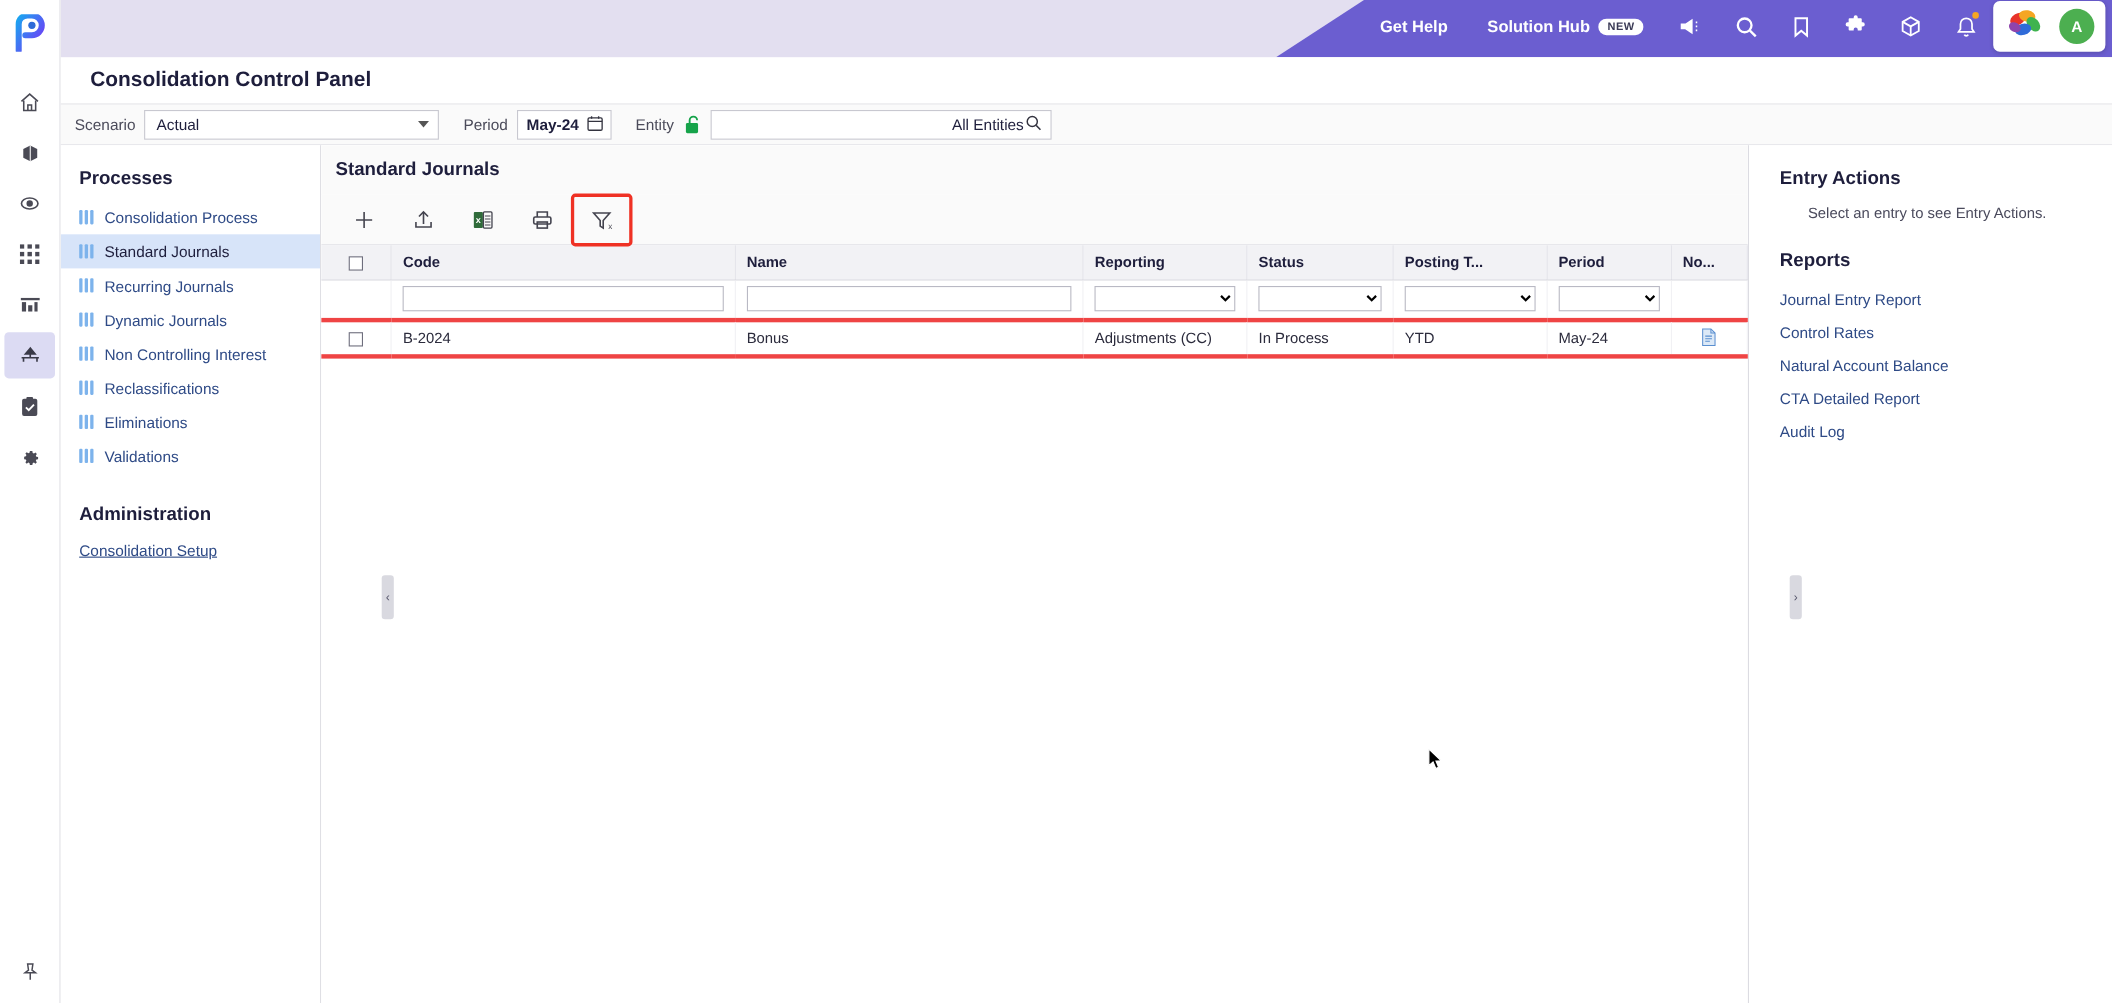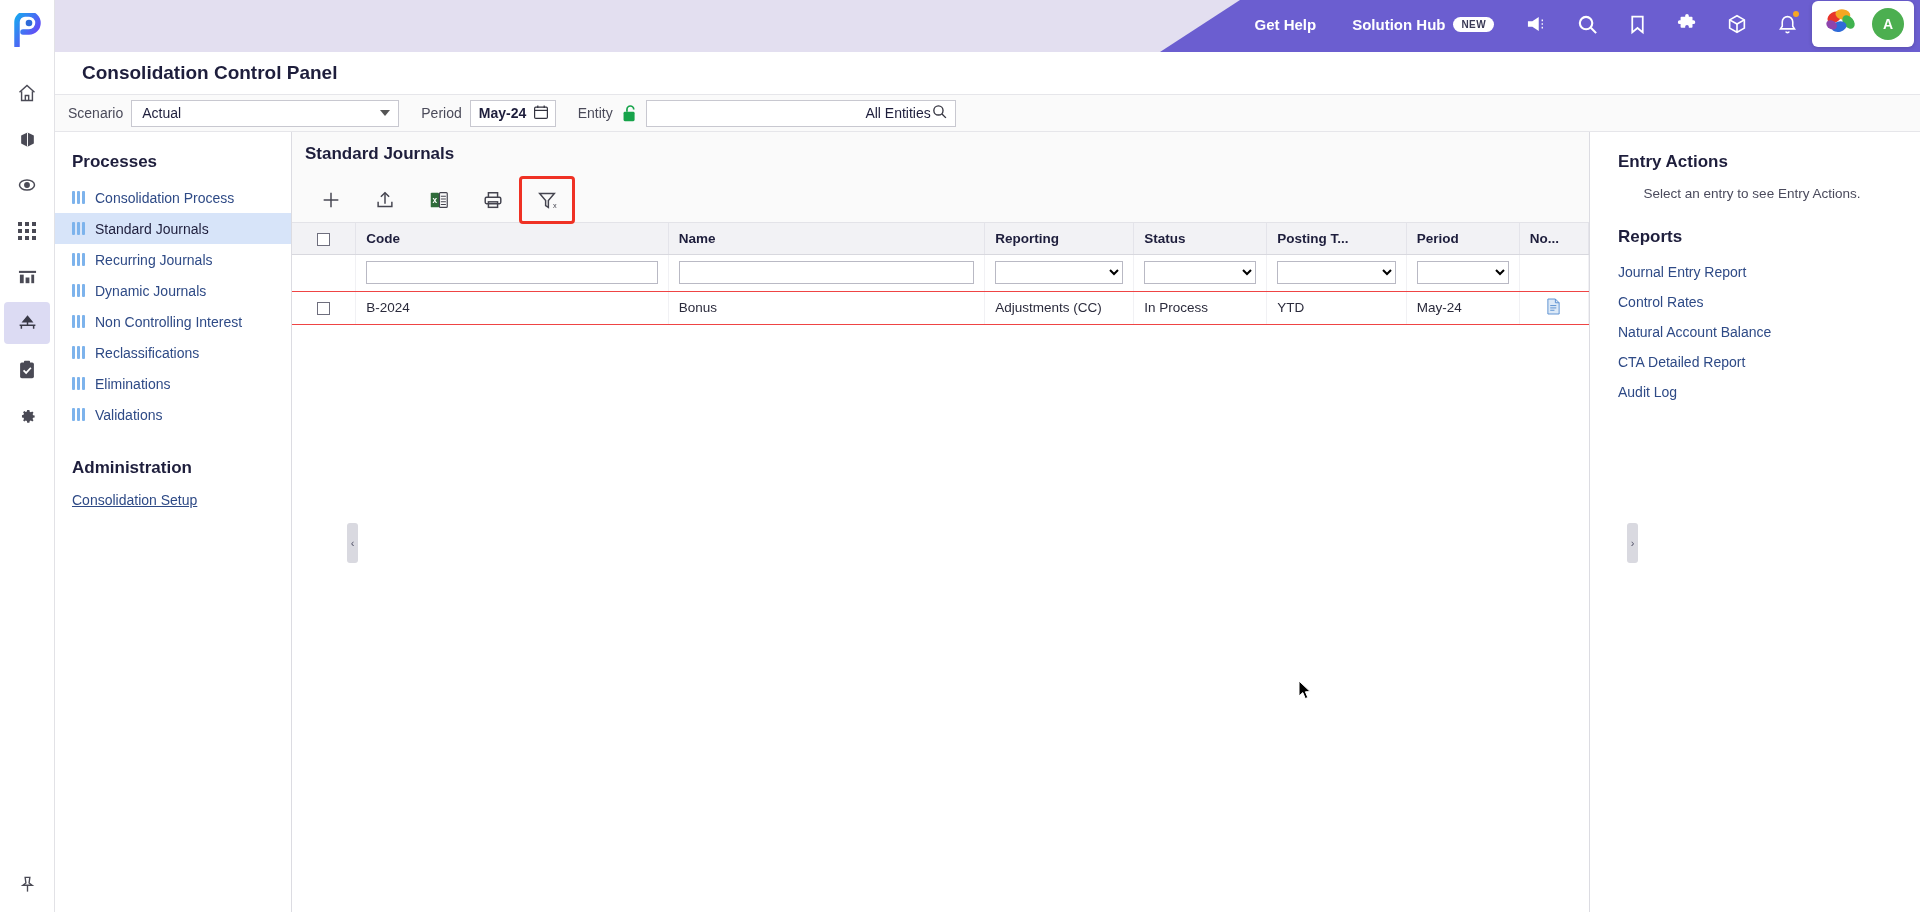--- a/index.html
+++ b/index.html
@@ -147,21 +147,21 @@
   .tbtn.highlight { outline: 3px solid #ef3124; outline-offset: -2px; border-radius:3px; }
 
   table.grid { width: 100%; border-collapse: collapse; table-layout: fixed; }
   table.grid th {
     background: #f2f2f5; font-size: 13.5px; font-weight: bold; color: #1e1e3c;
     text-align: left; height: 31px; padding: 0 10px;
     border-bottom: 1px solid #d8d8de; border-right: 1px solid #e4e4ea;
   }
   table.grid td {
     font-size: 13.5px; color: #2b2b3c; height: 33px; padding: 0 10px;
-    border-bottom: 1px solid #ef4444; border-right: 1px solid #f1f1f4;
+    border-bottom: 4px solid #ef4444; border-right: 1px solid #f1f1f4;
   }
   tr.filter-row td { height: 37px; background: #fff; }
   .fin { width: 100%; height: 23px; border: 1px solid #b9b9c4; background:#fff;
     font-size: 13px; padding: 0 4px; font-family: "Liberation Sans", sans-serif; }
   .fsel { width: 100%; height: 23px; border: 1px solid #b9b9c4; background:#fff;
     font-size: 13px; font-family: "Liberation Sans", sans-serif; }
   .cbx { width: 13px; height: 13px; border: 1px solid #6e6e7d; background: #fff;
     display:inline-block; cursor:pointer; vertical-align: middle; }
 
   

